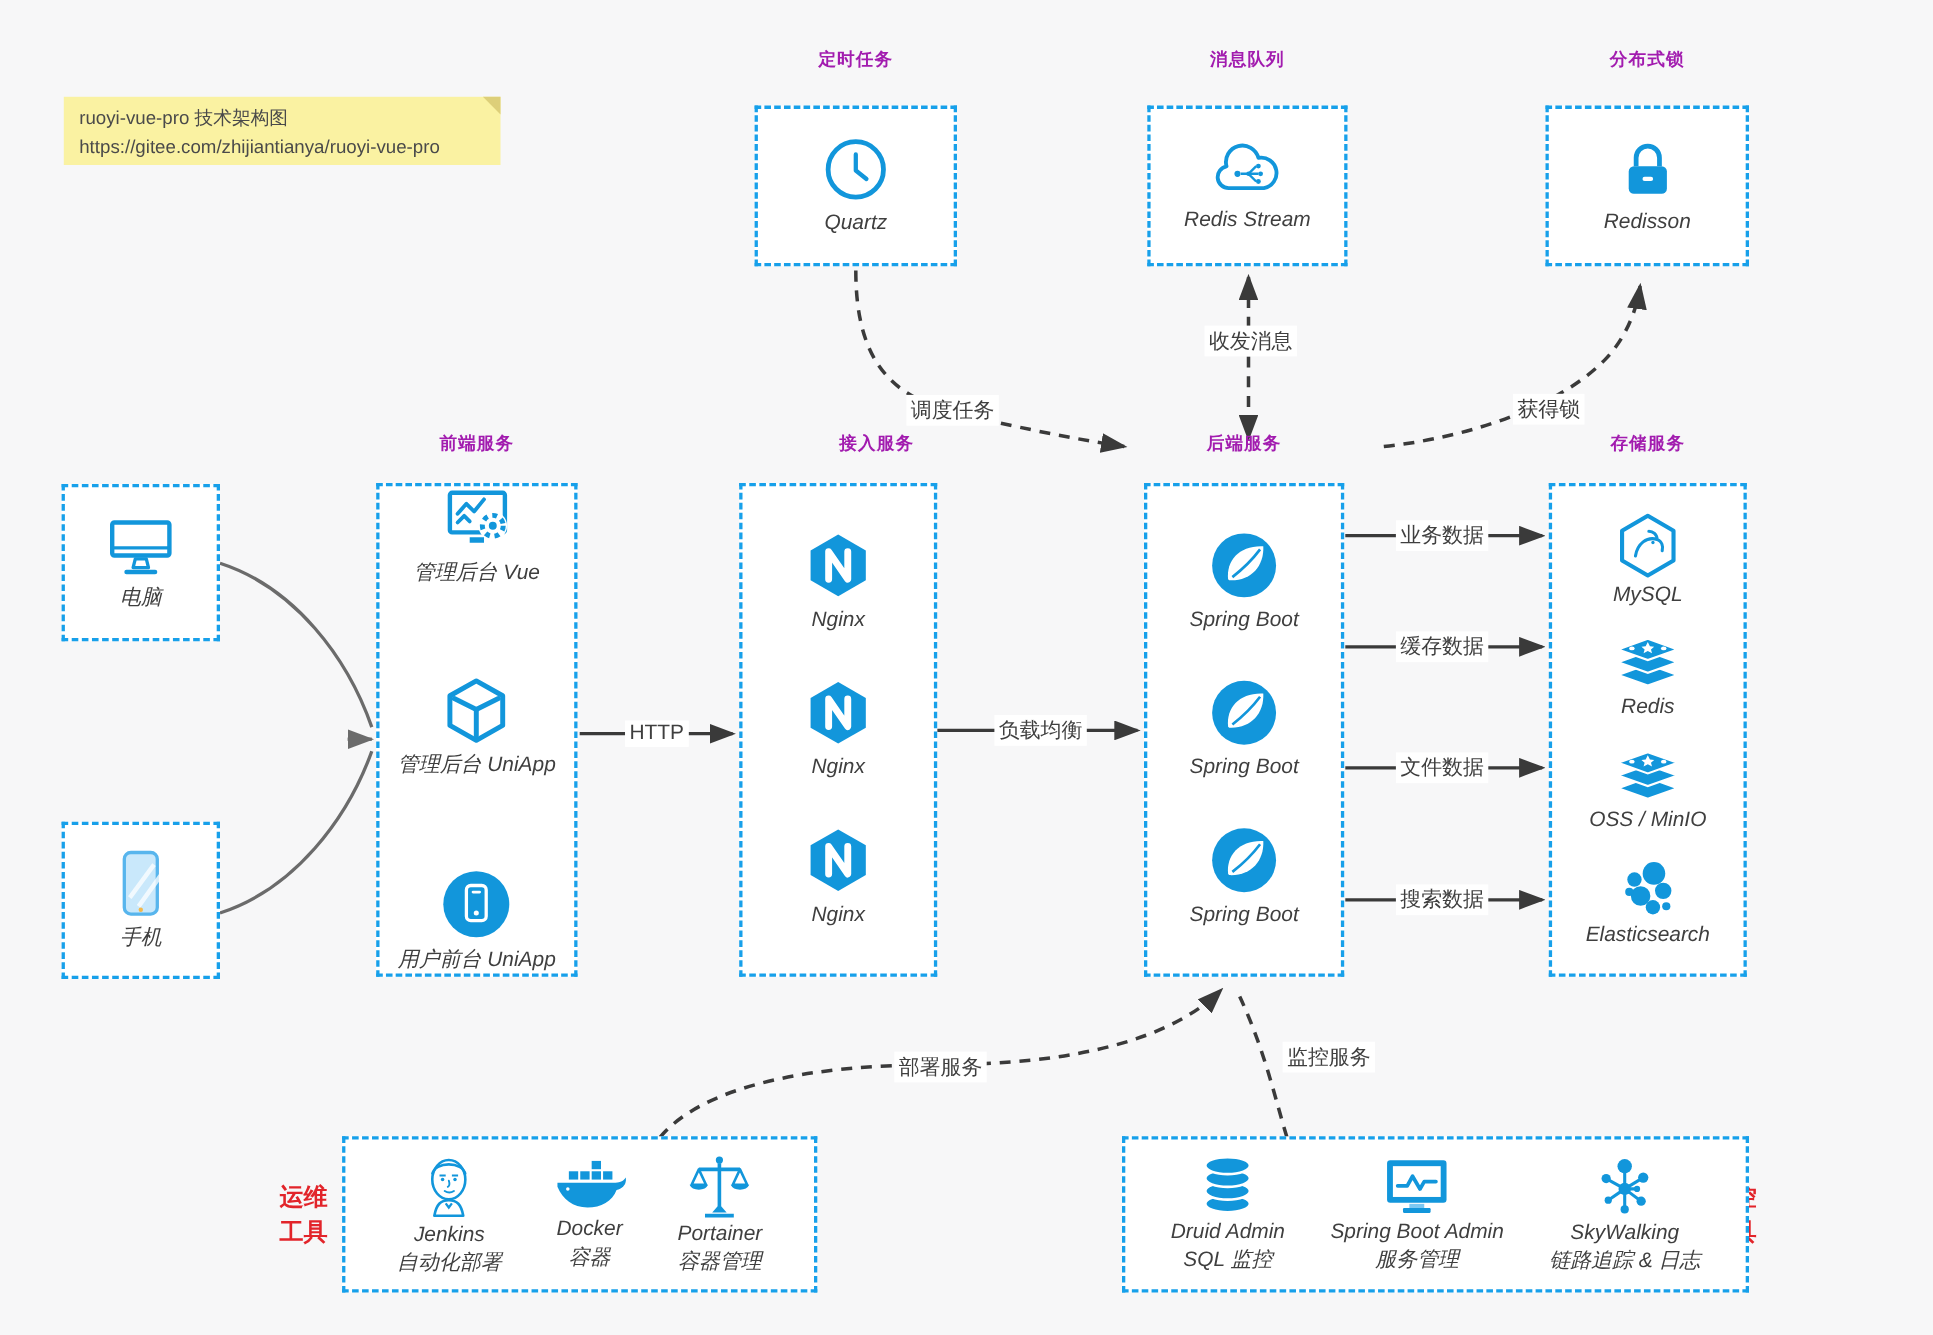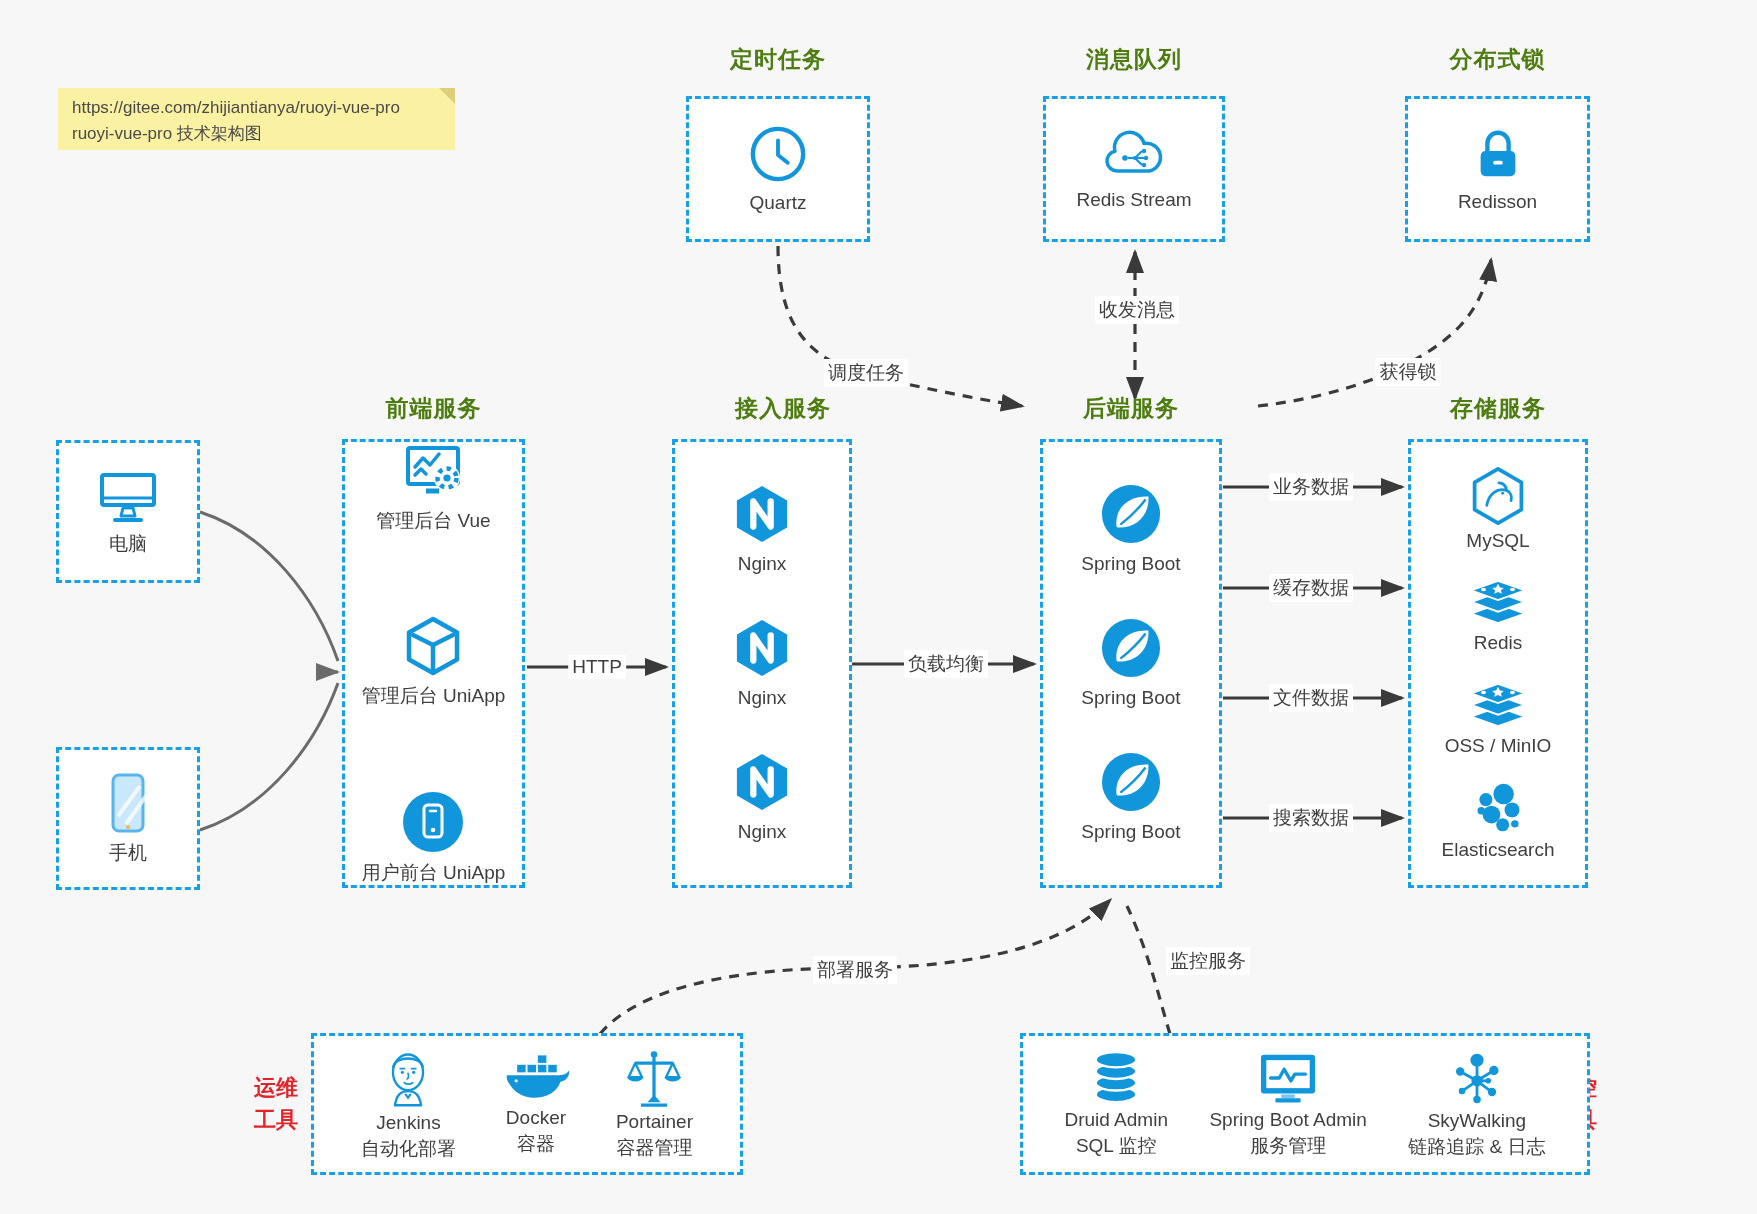--- a/index.html
+++ b/index.html
@@ -10,24 +10,24 @@
   .dk{fill:none;stroke:#3a3a3a;stroke-width:3;}
   .dsh{fill:none;stroke:#3a3a3a;stroke-width:3.2;stroke-dasharray:10 8;}
 
   .note{position:absolute;left:58px;top:88px;width:397px;height:62px;background:#faf2a2;
         box-sizing:border-box;padding:7px 0 0 14px;font-size:17px;line-height:1.5;color:#4a4a4a;}
   .note .fold{position:absolute;right:0;top:0;width:0;height:0;
         border-left:16px solid #ddcf79;border-bottom:16px solid transparent;
         transform:scaleX(-1);}
   .nl{white-space:nowrap;}
 
-  .gtitle{position:absolute;text-align:center;font-size:23px;font-weight:bold;color:#4d7c0f;
+  .gtitle{position:absolute;text-align:center;font-size:16px;font-weight:bold;color:#a21caf;
           white-space:nowrap;letter-spacing:1px;}
   .gbox{position:absolute;background:#fff;border:3px dashed #17a0ea;box-sizing:border-box;
-        display:flex;flex-direction:column;align-items:center;justify-content:space-evenly;}
+        display:flex;flex-direction:column;align-items:center;justify-content:space-evenly;font-style:italic;}
   .gbox.row{flex-direction:row;}
   .node{display:flex;flex-direction:column;align-items:center;justify-content:center;}
   .ic{display:block;line-height:0;}
   .ic svg{display:block;}
   .nlabel{font-size:19px;color:#3f3f3f;margin-top:7px;white-space:nowrap;text-align:center;line-height:1.25;}
   .nlabel.tight{margin-top:2px;}
 
   .elabel{position:absolute;transform:translate(-50%,-50%);background:#ffffff;padding:1px 4px;
           font-size:19px;color:#3f3f3f;white-space:nowrap;z-index:5;}
   .sidelabel{position:absolute;font-size:22px;font-weight:bold;color:#e2242a;line-height:1.45;
@@ -58,22 +58,22 @@
     <path class="dk" d="M1223 818 L1402 818" marker-end="url(#ah-dark)"></path>
     <path class="dsh" d="M1135 252 L1135 398" marker-start="url(#ah-dark)" marker-end="url(#ah-dark)"></path>
     <path class="dsh" d="M778 246 C778 330 812 362 872 376 C940 392 978 399 1022 406" marker-end="url(#ah-dark)"></path>
     <path class="dsh" d="M1258 406 C1340 397 1420 368 1460 326 C1478 307 1488 282 1491 260" marker-end="url(#ah-dark)"></path>
     <path class="dsh" d="M600 1034 C640 986 740 968 850 968 C980 968 1066 944 1110 900" marker-end="url(#ah-dark)"></path>
     <path class="dsh" d="M1170 1034 C1160 1002 1150 955 1127 906"></path>
   </svg>
 
   <div class="note">
     <div class="fold"></div>
+    <div class="nl">ruoyi-vue-pro 技术架构图</div>
     <div class="nl">https://gitee.com/zhijiantianya/ruoyi-vue-pro</div>
-    <div class="nl">ruoyi-vue-pro 技术架构图</div>
   </div>
 
   <div class="gtitle" style="left:686px;top:44px;width:184px;">定时任务</div>
   <div class="gbox" style="left:686px;top:96px;width:184px;height:146px;">
     <div class="node">
       <span class="ic">
         <svg width="60" height="60" viewBox="0 0 62 62">
             <circle cx="31" cy="31" r="26" fill="#fff" stroke="#1296db" stroke-width="4.5"></circle>
             <path d="M31 17 V32 L41 40" fill="none" stroke="#1296db" stroke-width="4" stroke-linecap="round" stroke-linejoin="round"></path>
           </svg>

